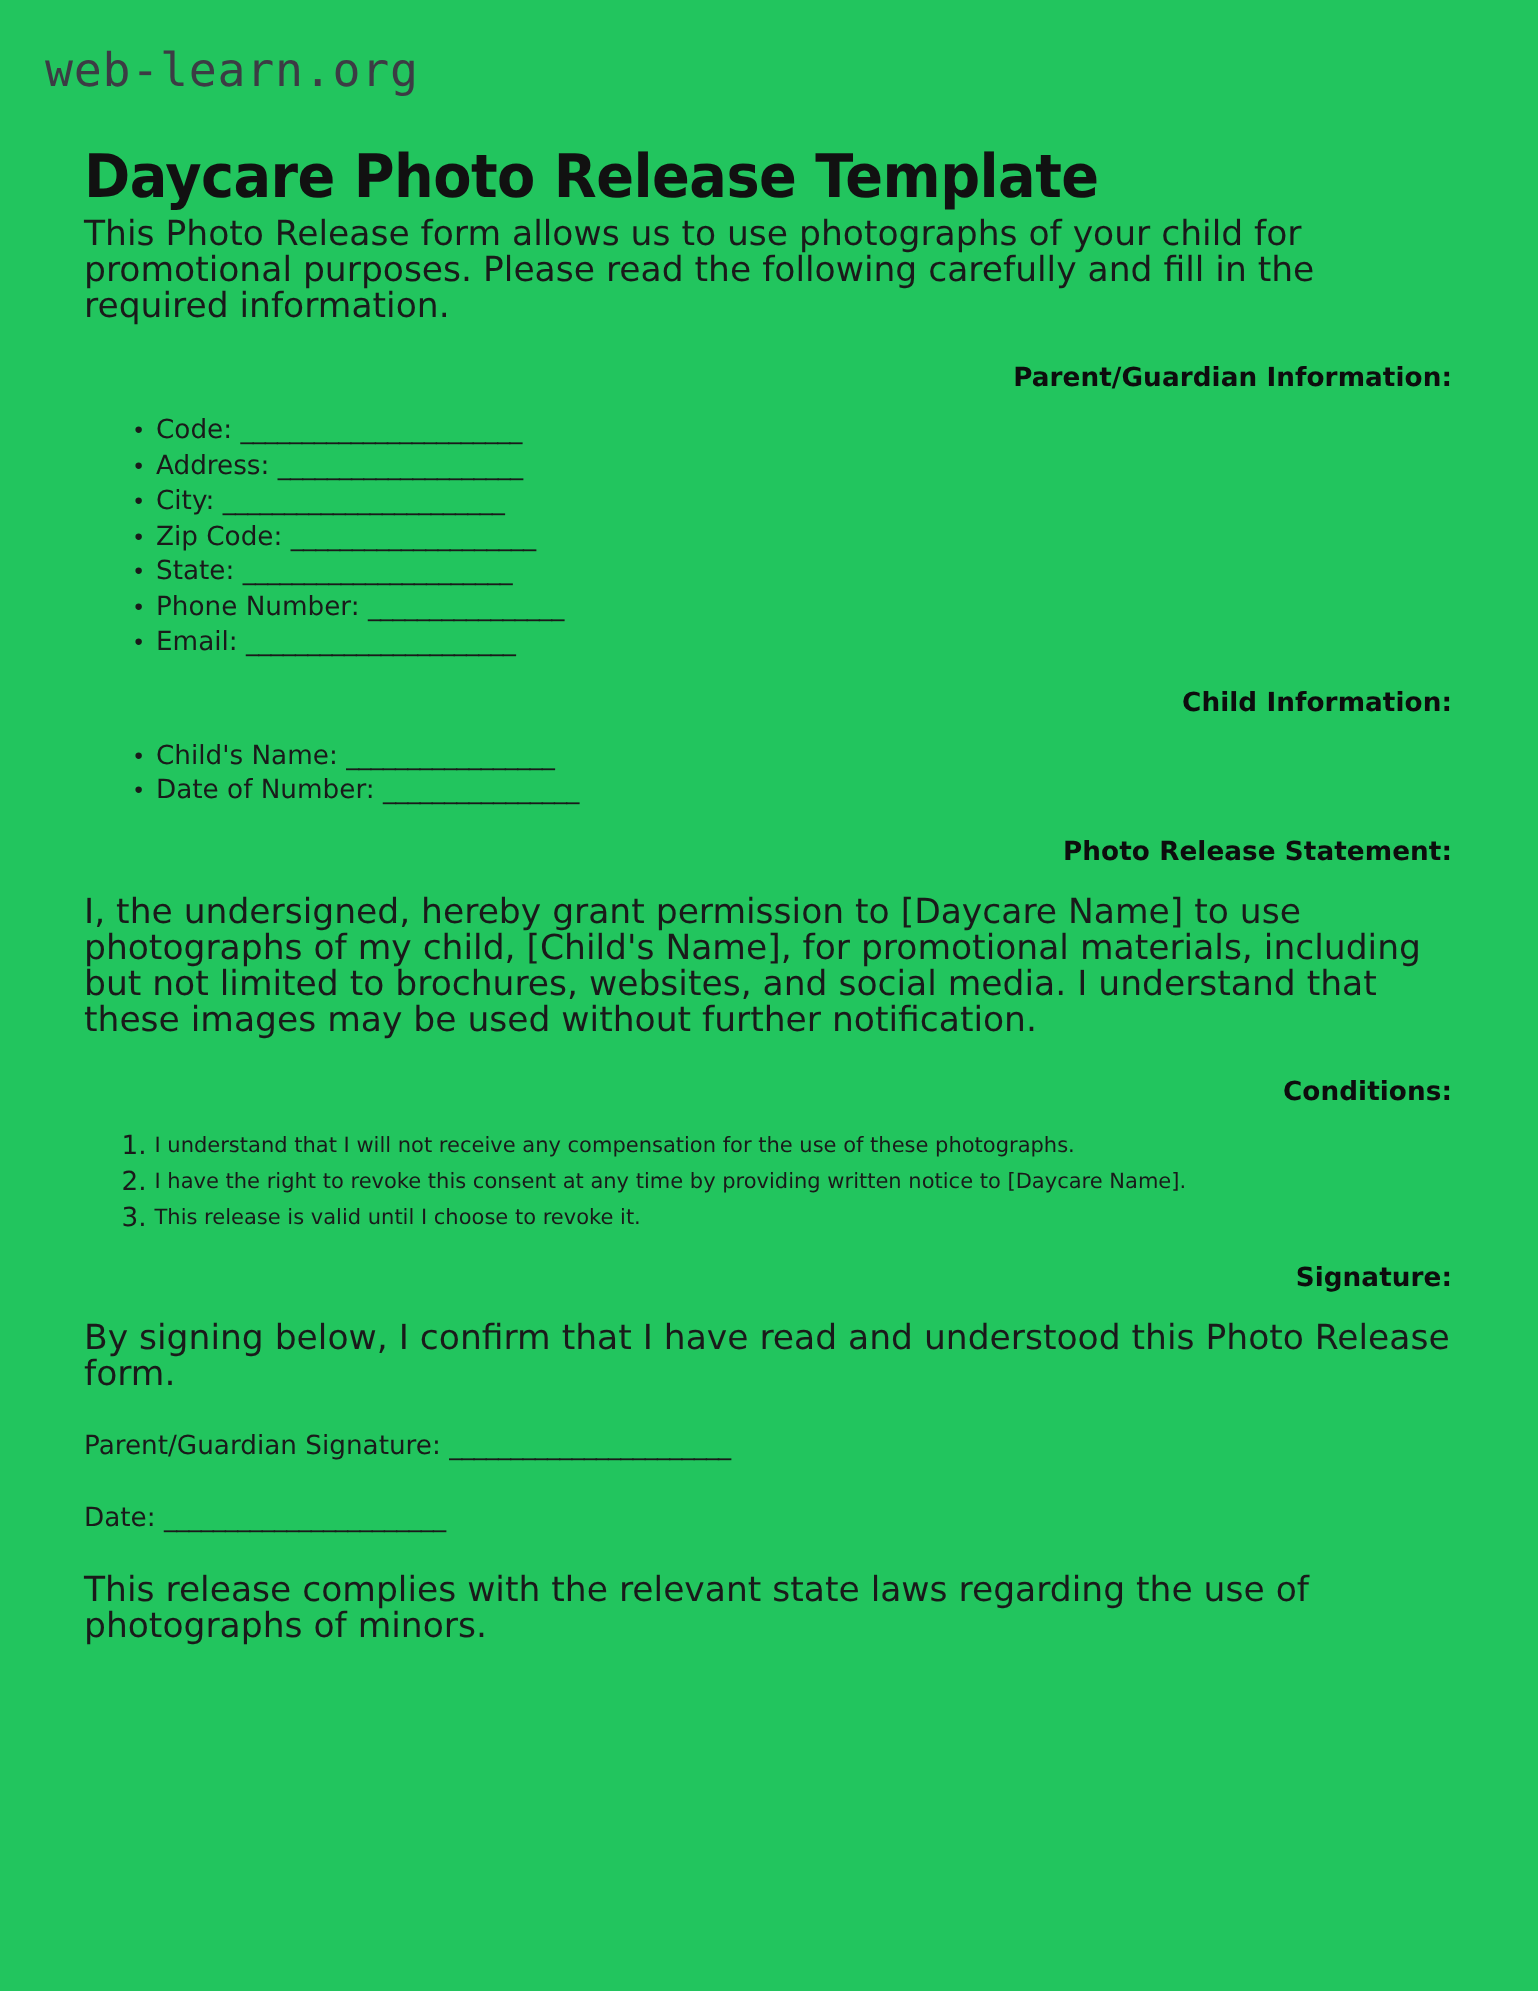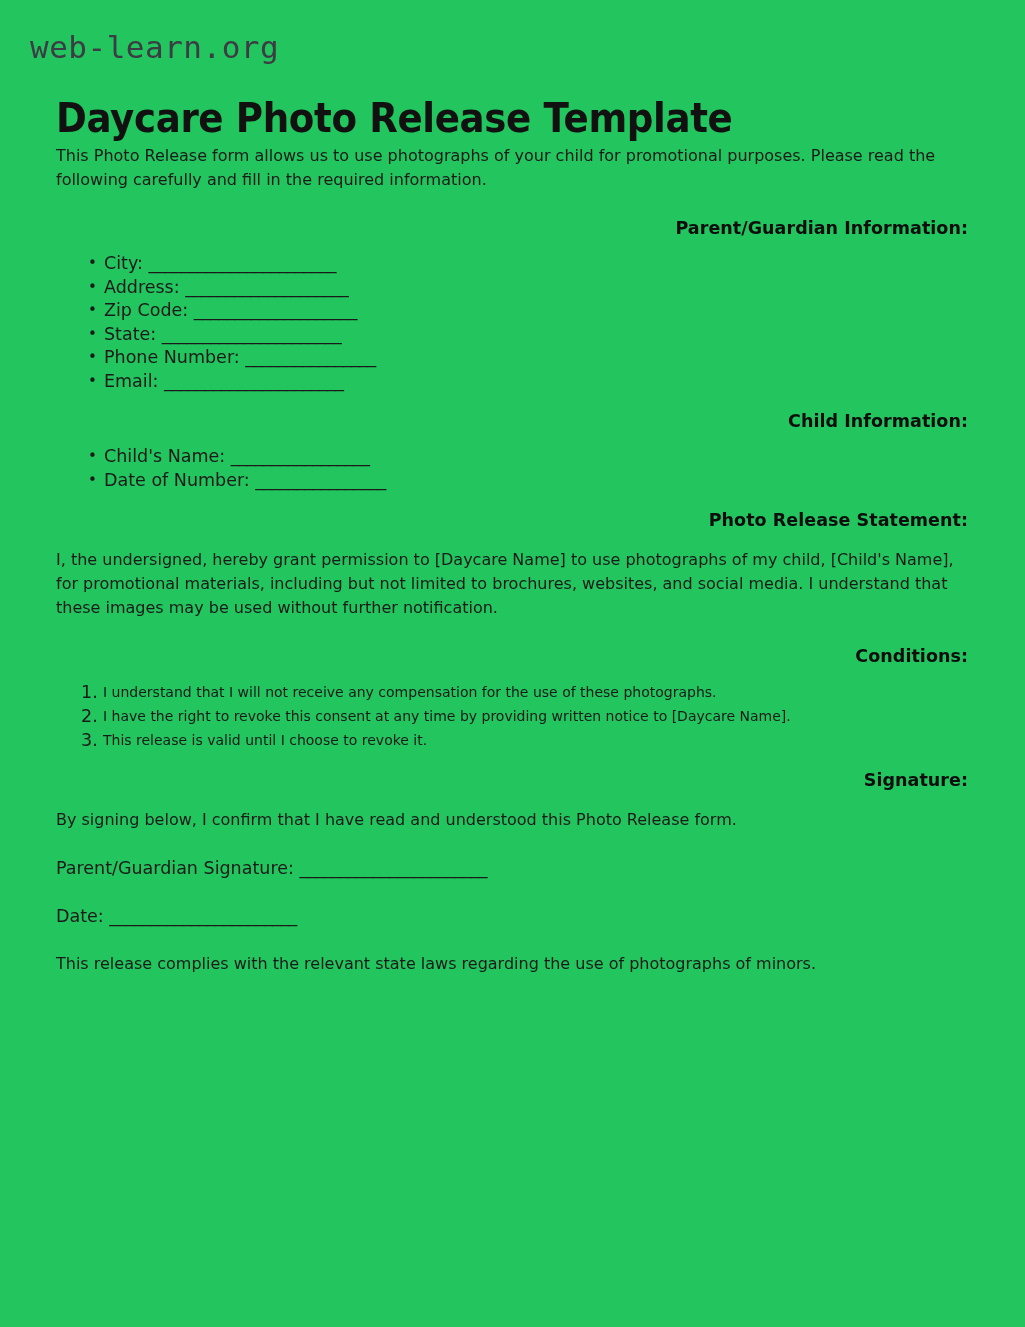--- a/index.html
+++ b/index.html
@@ -65,21 +65,21 @@
   .body-start {
     position: absolute;
     left: 0;
     top: 144px;
     width: 912px;
   }
 
   
   p.para {
     margin: 0 0 0 0;
-    font-size: 16px;
+    font-size: 23px;
     line-height: 24px;
     color: #1a1a1a;
     font-weight: normal;
   }
 
   .spacer-para { height: 24px; }
   .spacer-sm   { height: 16px; }
   .spacer-xs   { height: 12px; }
 
   h3.section-heading {
@@ -163,22 +163,23 @@
 
       <p class="para">This Photo Release form allows us to use photographs of your child for promotional purposes. Please read the following carefully and fill in the required information.</p>
 
       <div class="spacer-para"></div>
 
       <h3 class="section-heading">Parent/Guardian Information:</h3>
 
       <div class="spacer-xs"></div>
 
       <ul class="field-list">
+        <li><span>Code:</span> <span class="blank">_______________________</span></li>
+        <li><span>Address:</span> <span class="blank">____________________</span></li>
         <li><span>City:</span> <span class="blank">_______________________</span></li>
-        <li><span>Address:</span> <span class="blank">____________________</span></li>
         <li><span>Zip Code:</span> <span class="blank">____________________</span></li>
         <li><span>State:</span> <span class="blank">______________________</span></li>
         <li><span>Phone Number:</span> <span class="blank">________________</span></li>
         <li><span>Email:</span> <span class="blank">______________________</span></li>
       </ul>
 
       <div class="spacer-sm"></div>
 
       <h3 class="section-heading">Child Information:</h3>
 

